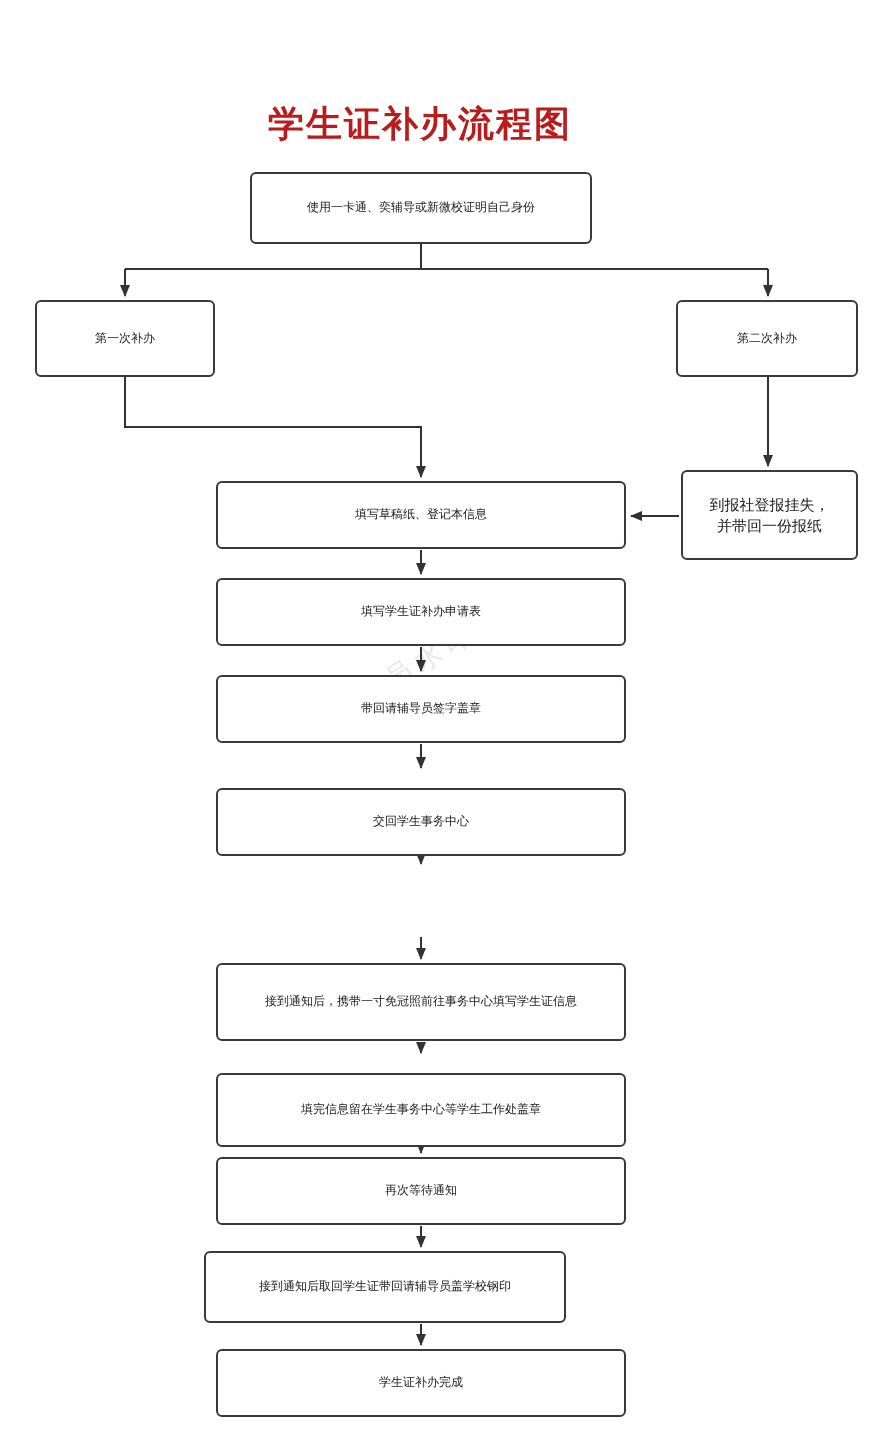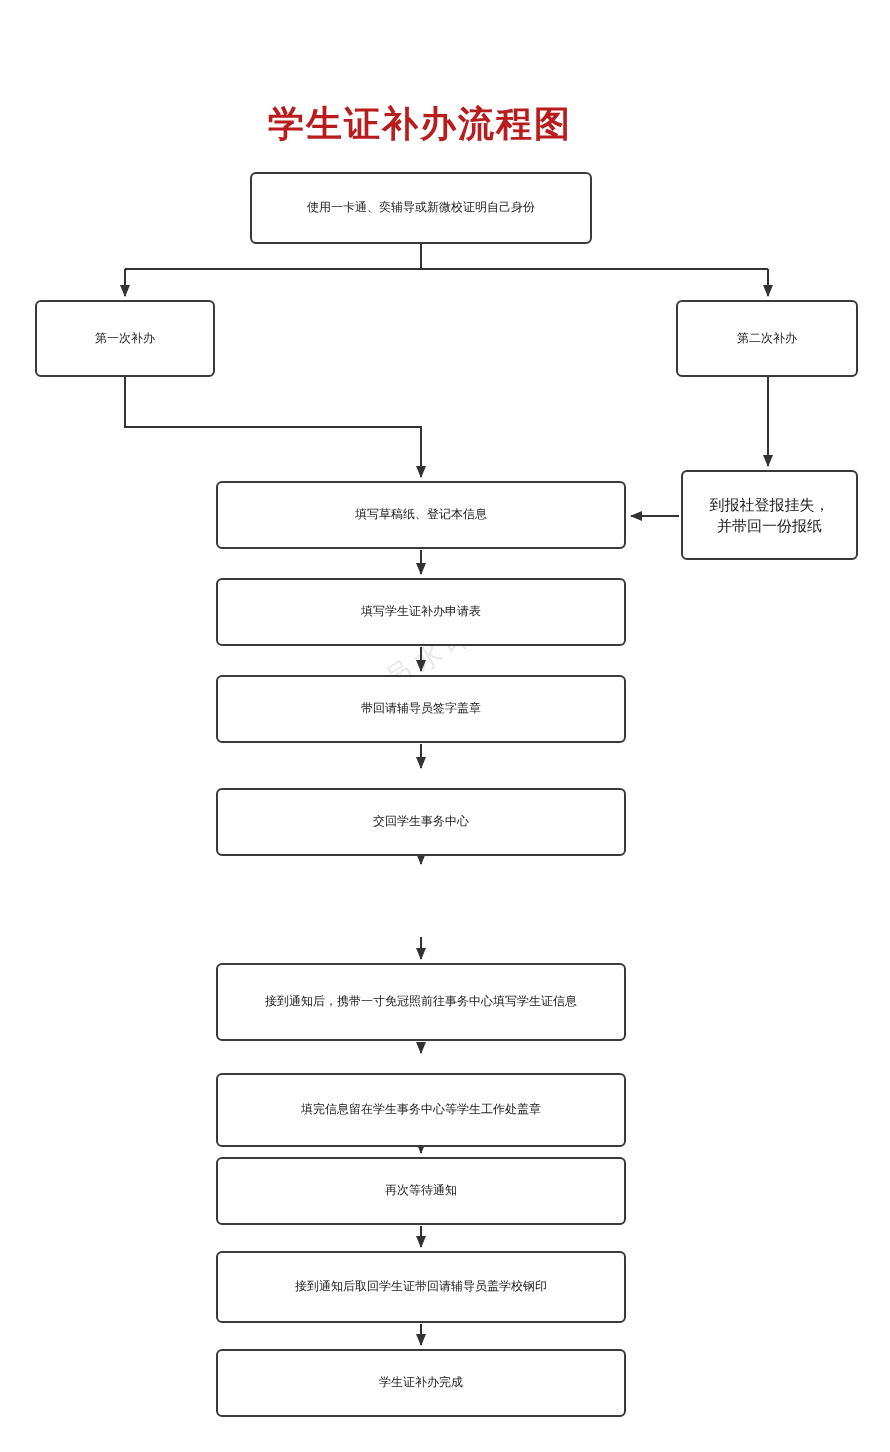--- a/index.html
+++ b/index.html
@@ -126,17 +126,17 @@
 
   <div class="node" style="left:216px; top:772px; width:410px; height:68px;margin-top:16px;">交回学生事务中心</div>
 
 
   <div class="node" style="left:216px; top:963px; width:410px; height:78px;">接到通知后，携带一寸免冠照前往事务中心填写学生证信息</div>
 
   <div class="node" style="left:216px; top:1057px; width:410px; height:74px;margin-top:16px;">填完信息留在学生事务中心等学生工作处盖章</div>
 
   <div class="node" style="left:216px; top:1157px; width:410px; height:68px;">再次等待通知</div>
 
-  <div class="node" style="left:216px; top:1251px; width:410px; height:72px;">接到通知后取回学生证带回请辅导员盖学校钢印</div>
+  <div class="node" style="left:204px; top:1251px; width:362px; height:72px;">接到通知后取回学生证带回请辅导员盖学校钢印</div>
 
   <div class="node" style="left:216px; top:1349px; width:410px; height:68px;">学生证补办完成</div>
 
 </div>
 
 </body></html>

